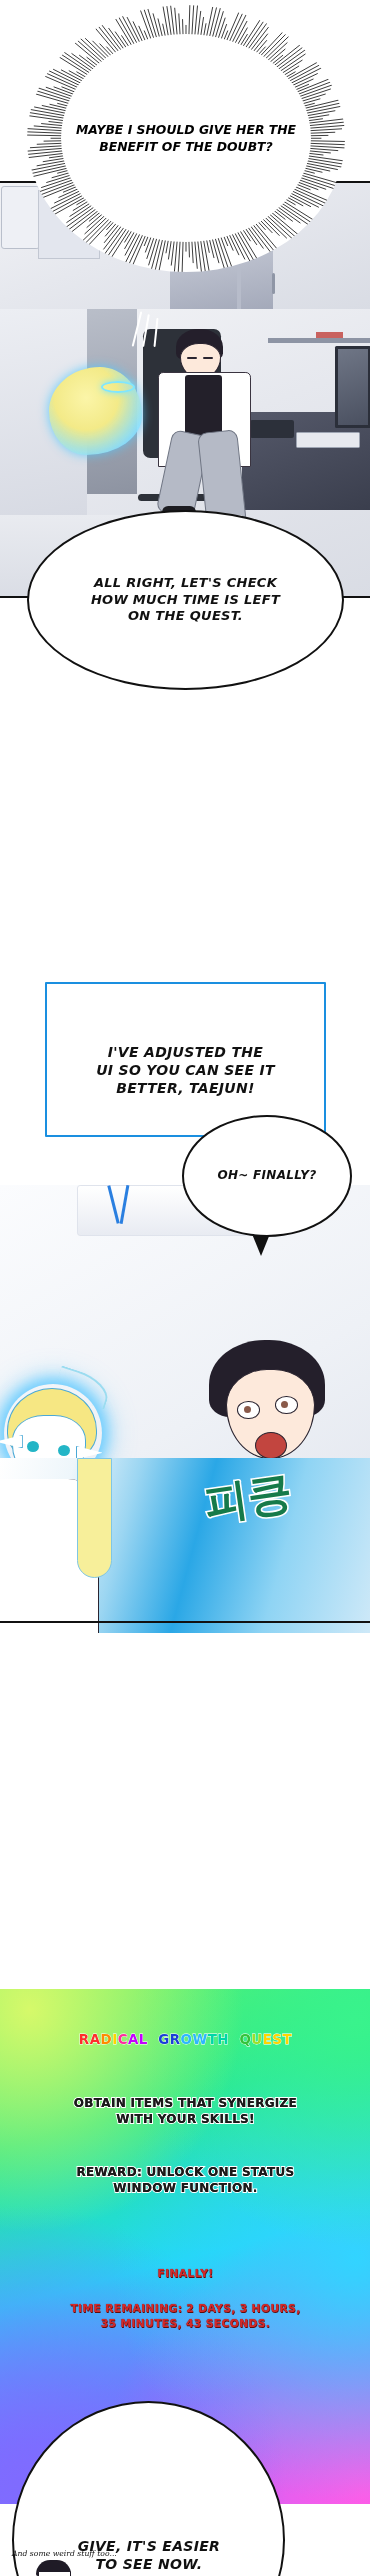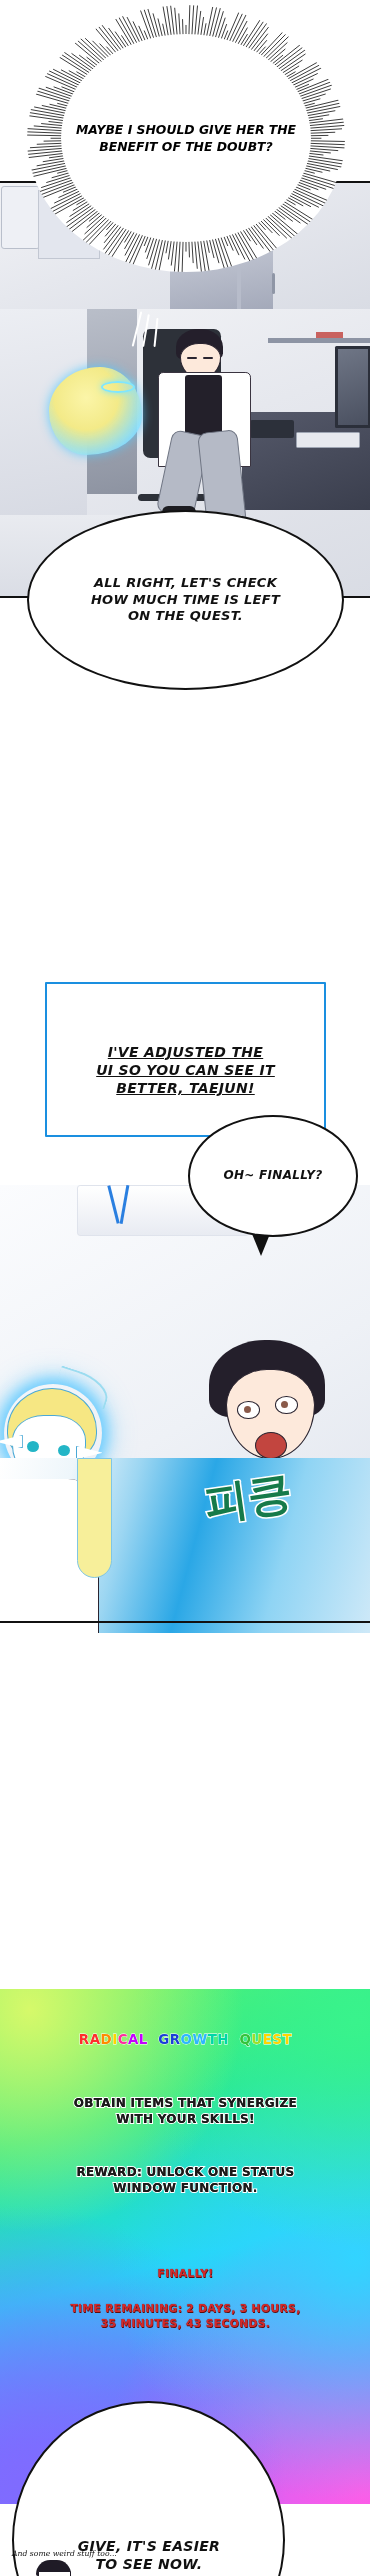--- a/index.html
+++ b/index.html
@@ -36,21 +36,21 @@
   .bubble .txt{
     font-family:"DejaVu Sans", sans-serif;
     font-weight:bold;
     font-style:italic;
     letter-spacing:0.3px;
     line-height:1.28;
     padding:0 5.2px;
     white-space:pre-line;
   }
   .bubble.blue{border:2.6px solid #1a8fe0;}
-  .bubble.blue .txt{font-style:italic;text-decoration:underline;}
+  .bubble.blue .txt{font-style:italic;}
 
   
   .tail{
     position:absolute;
     width:0;height:0;
     border-style:solid;
   }
 
   
   .burst{
@@ -312,21 +312,21 @@
     <div class="scene" style="top:598px;height:175px;">
       <div style="position:absolute;inset:0;background:linear-gradient(105deg,#ffffff 0%,#eef6fb 18%,#9cd6f2 34%,#2aa7e6 52%,#8fd4f4 74%,#cfe9f8 100%);"></div>
       <div style="position:absolute;left:0;top:20.6px;width:98px;height:155px;background:#ffffff;border-right:1.5px solid #2a2430;border-radius:0 31px 0 0;"></div>
       <div style="position:absolute;left:77px;top:0;width:33px;height:118px;background:#f7ef9a;border:1px solid #7fc6e5;border-radius:0 0 20.6px 20.6px;"></div>
       <div class="sfx" style="left:204px;top:18.5px;font-size:44px;">피킁</div>
       <div class="hrule" style="top:163px;"></div>
     </div>
 
   </div>
 
-  <div class="bubble round" style="left:188px;top:1115px;width:170px;height:122px;z-index:6;">
+  <div class="bubble round" style="left:182px;top:1115px;width:170px;height:122px;z-index:6;">
     <div class="txt" style="font-size:12px;">OH~ FINALLY?</div>
   </div>
   <div class="tail" style="left:250px;top:1229px;border-width:27px 11.3px 0 11.3px;border-color:#111 transparent transparent transparent;z-index:5;"></div>
 
   <div class="gutter" style="top:1767px;height:222px;"></div>
 
   <div class="quest" style="top:1989px;height:515px;">
 
     <div class="quest-title" style="top:43px;"><span id="quest-title-letters"><span style="color: rgb(255, 45, 45);">R</span><span style="color: rgb(255, 45, 45);">A</span><span style="color: rgb(255, 138, 0);">D</span><span style="color: rgb(255, 212, 0);">I</span><span style="color: rgb(255, 45, 158);">C</span><span style="color: rgb(196, 0, 255);">A</span><span style="color: rgb(196, 0, 255);">L</span><span style="color: rgb(255, 255, 255);">&nbsp;&nbsp;</span><span style="color: rgb(26, 63, 216);">G</span><span style="color: rgb(26, 63, 216);">R</span><span style="color: rgb(45, 182, 255);">O</span><span style="color: rgb(45, 182, 255);">W</span><span style="color: rgb(0, 214, 168);">T</span><span style="color: rgb(0, 214, 168);">H</span><span style="color: rgb(255, 255, 255);">&nbsp;&nbsp;</span><span style="color: rgb(53, 194, 58);">Q</span><span style="color: rgb(158, 222, 42);">U</span><span style="color: rgb(255, 212, 0);">E</span><span style="color: rgb(255, 212, 0);">S</span><span style="color: rgb(255, 212, 0);">T</span></span></div>
 

